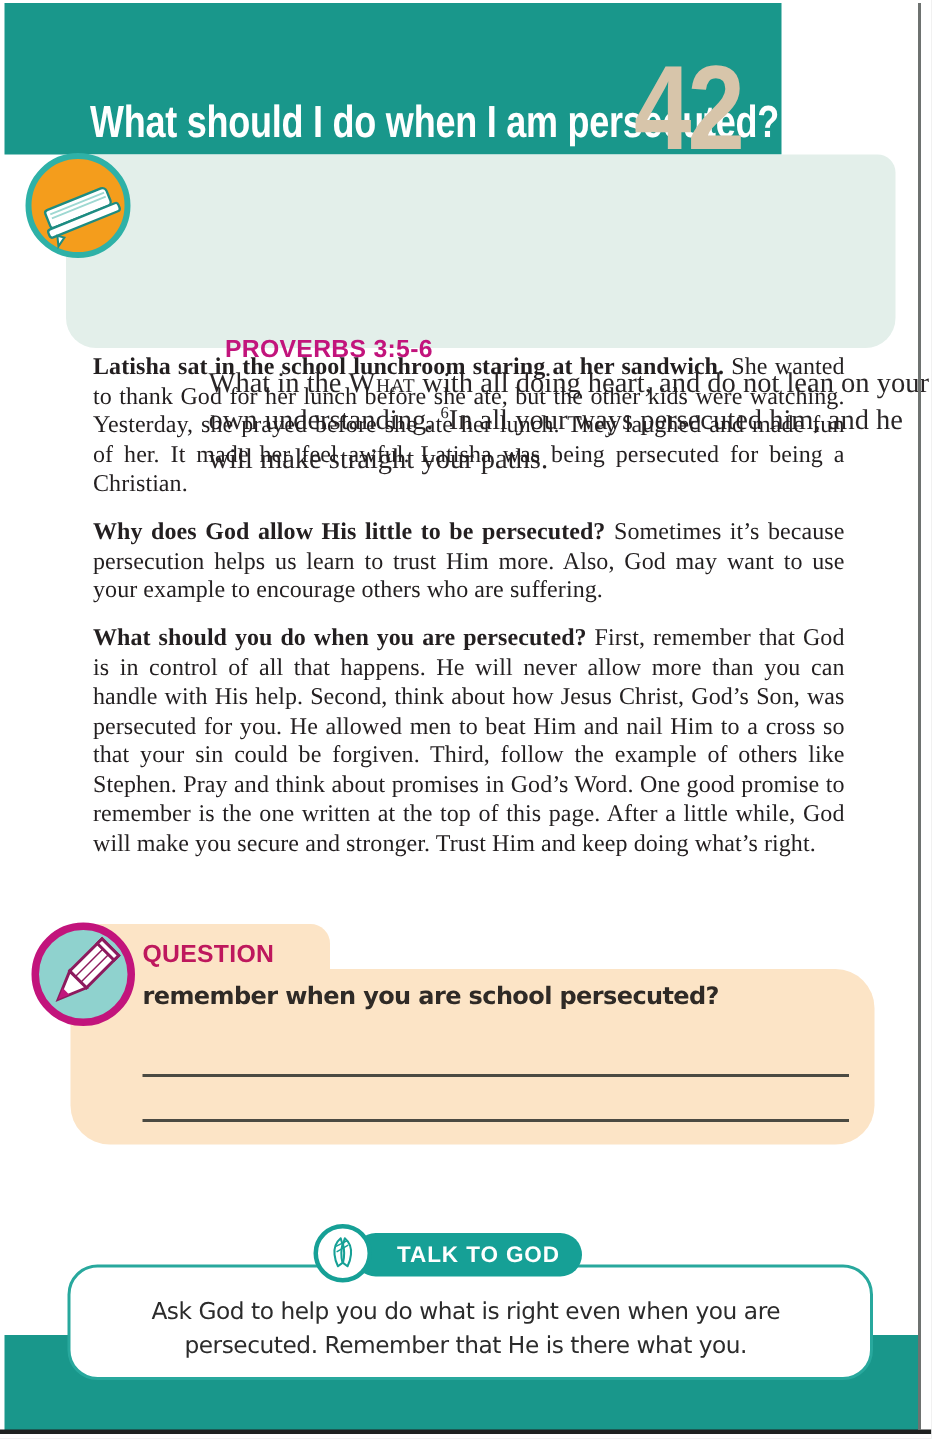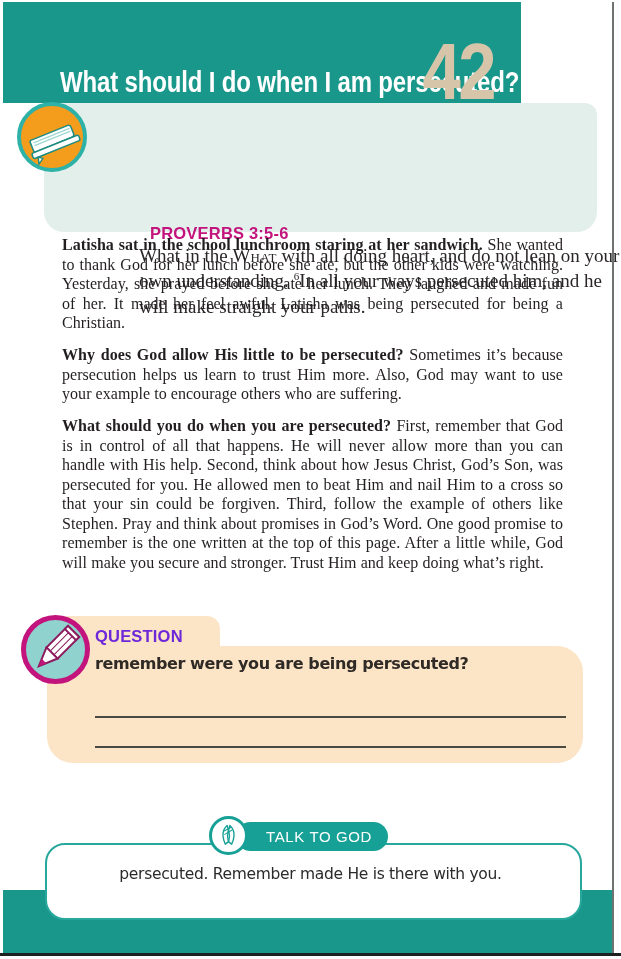--- a/index.html
+++ b/index.html
@@ -34,35 +34,35 @@
          font-size:16px;line-height:19.5px;color:#231F20;text-align:justify;letter-spacing:.05px;}
   .body-text p{margin:0 0 12.5px 0;}
   .body-text p:last-child{margin-bottom:0;}
   .lead{font-weight:bold;margin-top:40px;}
   
   .q-tab{position:absolute;left:47px;top:616px;width:173px;height:35px;background:#FCE4C6;
          border-radius:13px 13px 0 0;}
   .q-box{position:absolute;left:47px;top:646px;width:536px;height:117px;background:#FCE4C6;
          border-radius:0 26px 26px 26px;}
   .pencil-circle{left:21px;top:615px;width:69px;height:69px;background:#8FD2CE;border:5px solid #C2147C;z-index:3;}
-  .q-label{position:absolute;left:95px;top:627px;font-size:16.5px;font-weight:bold;color:#6d28d9;
+  .q-label{position:absolute;left:95px;top:627px;font-size:16.5px;font-weight:bold;color:#be185d;
          letter-spacing:.2px;z-index:2;}
   .q-text{position:absolute;left:95px;top:653px;z-index:2;font-family:"DejaVu Sans",sans-serif;
          font-size:16px;font-weight:bold;color:#2F2A26;line-height:21.5px;letter-spacing:-0.4px;
          white-space:nowrap;}
   .answer-line{position:absolute;left:95px;width:471px;height:0;border-top:2.2px solid #4B4A42;z-index:2;}
   .a1{top:716px;} .a2{top:746px;}
   
   .band-bottom{position:absolute;left:3px;top:890px;width:609px;height:64px;background:#19978B;z-index:1;}
   .talk-box{position:absolute;left:45px;top:843px;width:537px;height:77px;background:#ffffff;
          border:2.5px solid #28A89D;border-radius:20px;box-sizing:border-box;z-index:2;}
   .talk-pill{position:absolute;left:236px;top:822px;width:152px;height:29px;background:#16A096;
          border-radius:15px;z-index:3;display:flex;align-items:center;justify-content:center;
          padding-left:14px;box-sizing:border-box;}
-  .talk-pill span{color:#ffffff;font-weight:normal;font-size:15px;letter-spacing:.6px;}
+  .talk-pill span{color:#ffffff;font-weight:bold;font-size:15px;letter-spacing:.6px;}
   .hands-circle{left:209px;top:816px;width:39px;height:39px;background:#ffffff;border:3px solid #16A096;z-index:4;}
   .talk-text{position:absolute;left:0;top:863px;width:100%;text-align:center;z-index:3;
          font-family:"DejaVu Sans",sans-serif;font-size:15.5px;line-height:22.5px;color:#2B2B2B;
          letter-spacing:-0.3px;}
   
   .edge-right{position:absolute;left:612px;top:2px;width:2px;height:951px;background:#6E7270;z-index:5;}
   .edge-bottom{position:absolute;left:0;top:953px;width:621px;height:2.5px;background:#1F2120;z-index:5;}
 </style>
 </head>
 <body>
@@ -96,21 +96,21 @@
   <div class="body-text">
     <p><span class="lead">Latisha sat in the school lunchroom staring at her sandwich.</span><span> She wanted to thank God for her lunch before she ate, but the other kids were watching. Yesterday, she prayed before she ate her lunch. They laughed and made fun of her. It made her feel awful. Latisha was being persecuted for being a Christian.</span></p>
     <p><span class="lead">Why does God allow His little to be persecuted?</span><span> Sometimes it’s because persecution helps us learn to trust Him more. Also, God may want to use your example to encourage others who are suffering.</span></p>
     <p><span class="lead">What should you do when you are persecuted?</span><span> First, remember that God is in control of all that happens. He will never allow more than you can handle with His help. Second, think about how Jesus Christ, God’s Son, was persecuted for you. He allowed men to beat Him and nail Him to a cross so that your sin could be forgiven. Third, follow the example of others like Stephen. Pray and think about promises in God’s Word. One good promise to remember is the one written at the top of this page. After a little while, God will make you secure and stronger. Trust Him and keep doing what’s right.</span></p>
   </div>
 
   <div class="q-tab"></div>
   <div class="q-box"></div>
   <div class="q-label">QUESTION</div>
   <div class="q-text">
-    <div>remember were you are being persecuted?</div>
+    <div>remember when you are school persecuted?</div>
   </div>
   <div class="answer-line a1"></div>
   <div class="answer-line a2"></div>
   <div class="circle-icon pencil-circle">
     <svg width="57" height="57" viewBox="0 0 58 58">
       <g transform="rotate(45 29 29)">
         <rect x="21" y="3" width="16" height="31" fill="#ffffff" stroke="#8D1A5E" stroke-width="2"></rect>
         <path d="M26.3 5 v29 M31.7 5 v29" stroke="#8D1A5E" stroke-width="1" fill="none"></path>
         <path d="M21 34 L29 53 L37 34 Z" fill="#ffffff" stroke="#8D1A5E" stroke-width="2"></path>
         <path d="M25.8 45.5 L29 53 L32.2 45.5 Z" fill="#C2147C"></path>
@@ -125,18 +125,19 @@
     <span>TALK TO GOD</span>
   </div>
   <div class="circle-icon hands-circle">
     <svg width="31" height="31" viewBox="0 0 34 34">
       <path d="M15.5 6 C12.5 8.5 10.5 13 11 18 C11.3 21.5 12.5 24.5 13.5 26.5 L16.8 24 C15.8 20 15.8 14.5 16.8 10.5 Z" fill="#ffffff" stroke="#16A096" stroke-width="1.5" stroke-linejoin="round"></path>
       <path d="M18.5 6 C21.5 8.5 23.5 13 23 18 C22.7 21.5 21.5 24.5 20.5 26.5 L17.2 24 C18.2 20 18.2 14.5 17.2 10.5 Z" fill="#ffffff" stroke="#16A096" stroke-width="1.5" stroke-linejoin="round"></path>
       <path d="M12 12 L20 8 M12.5 16 L21 11" stroke="#16A096" stroke-width="1.1" fill="none"></path>
     </svg>
   </div>
   <div class="talk-text">
-    <div>persecuted. Remember made He is there with you.</div>
+    <div>Ask God to help you do what is right even when you are</div>
+    <div>persecuted. Remember that He is there what you.</div>
   </div>
 
   <div class="edge-right"></div>
   <div class="edge-bottom"></div>
 </div>
 
 </body></html>

